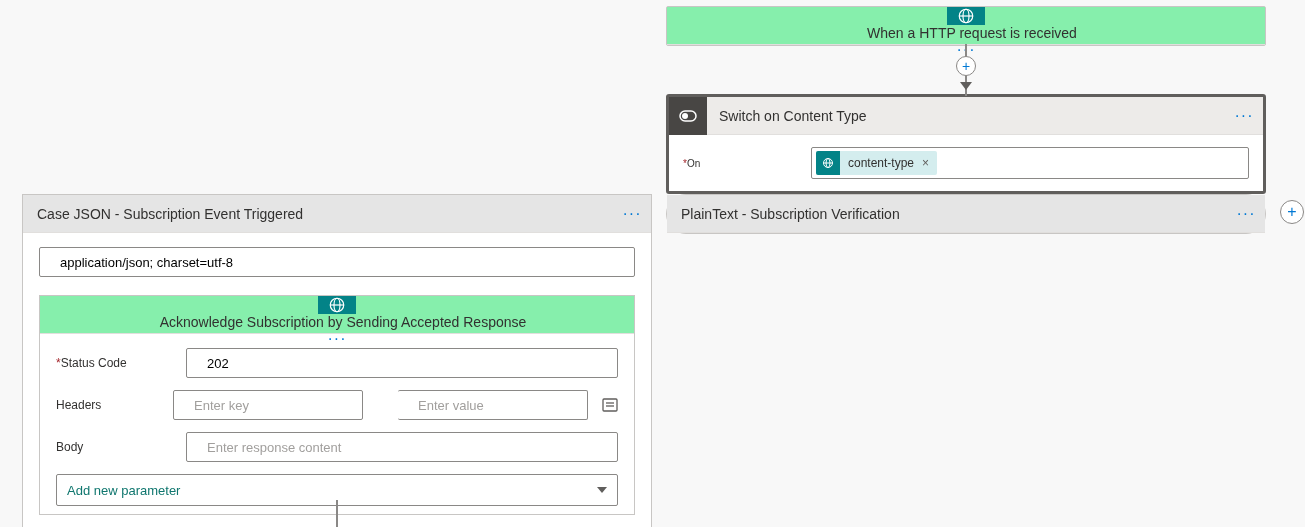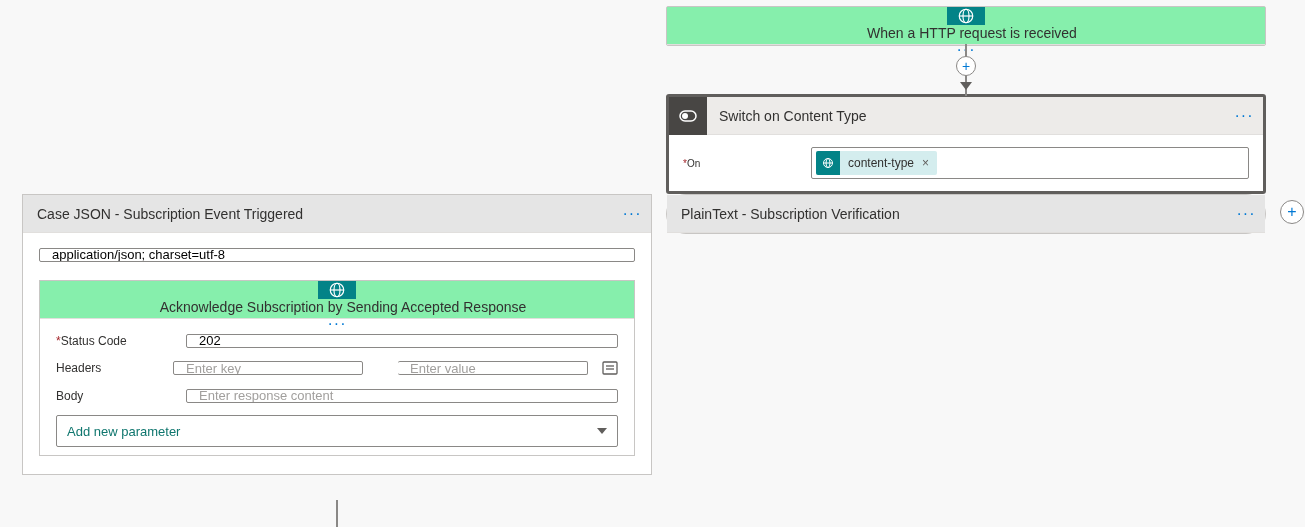--- a/index.html
+++ b/index.html
@@ -131,23 +131,23 @@
   }
   .pill .x { margin-left: 8px; cursor: pointer; color: #605e5c; }
 
   
   #caseleft {
     left: 22px; top: 194px; width: 630px;
   }
   #caseleft .body { padding: 14px 16px 18px; }
   .fieldlabel { font-size: 12px; margin-bottom: 4px; color: #323130; }
   input.textinput {
-    width: 100%; height: 14px;
-    border: 1px solid #8a8886;
-    padding: 0 12px;
+    width: 100%; height: 30px;
+    border: 1px solid #8a8886;
+    padding: 0 20px;
     font-size: 13px;
     border-radius: 2px;
     outline: none;
   }
 
   
   #ack {
     position: relative;
     margin-top: 18px;
     border: 1px solid #c8c6c4;

